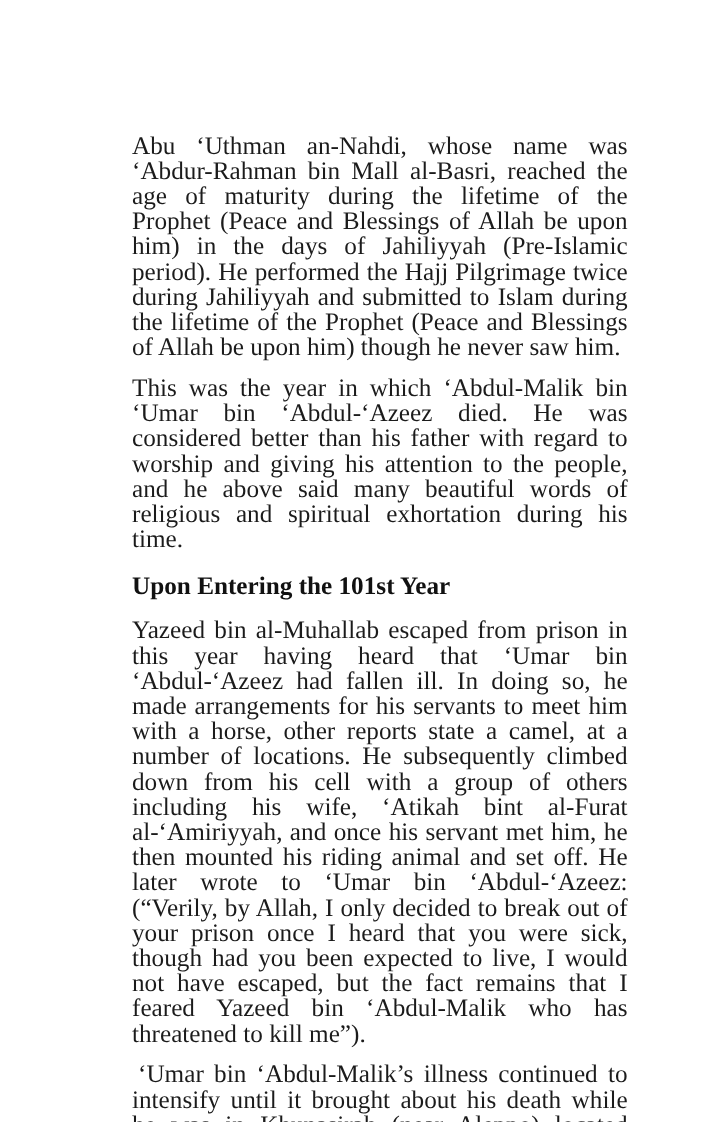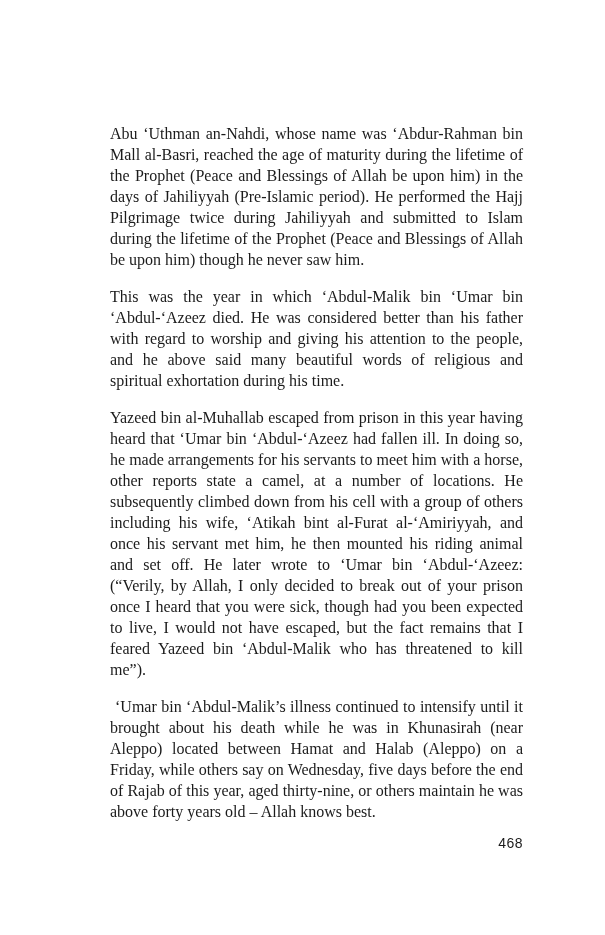--- a/index.html
+++ b/index.html
@@ -21,24 +21,24 @@
   }
   .text-column {
     position: absolute;
     left: 110px;
     top: 107px;
     width: 413px;
     color: #1b1b1b;
     font-family: "Liberation Serif", "DejaVu Serif", serif;
   }
   .body-para {
-    font-size: 16px;
+    font-size: 21px;
     line-height: 21px;
     text-align: justify;
-    margin: 16px 0 13px 0;
+    margin: 4px 0 13px 0;
   }
   .body-para.indented {
     text-indent: 5px;
   }
   .section-heading {
     font-family: "Liberation Serif", "DejaVu Serif", serif;
     font-size: 21px;
     line-height: 26px;
     font-weight: bold;
     margin: 15px 0 14px 0;
@@ -55,17 +55,18 @@
     color: #1b1b1b;
   }
 </style>
 </head>
 <body>
 
 <div class="page">
   <div class="text-column">
     <p class="body-para">Abu ‘Uthman an-Nahdi, whose name was ‘Abdur-Rahman bin Mall al-Basri, reached the age of maturity during the lifetime of the Prophet (Peace and Blessings of Allah be upon him) in the days of Jahiliyyah (Pre-Islamic period). He performed the Hajj Pilgrimage twice during Jahiliyyah and submitted to Islam during the lifetime of the Prophet (Peace and Blessings of Allah be upon him) though he never saw him.</p>
     <p class="body-para">This was the year in which ‘Abdul-Malik bin ‘Umar bin ‘Abdul-‘Azeez died. He was considered better than his father with regard to worship and giving his attention to the people, and he above said many beautiful words of religious and spiritual exhortation during his time.</p>
+    <h1 class="section-heading">Upon Entering the 101st Year</h1>
     <p class="body-para">Yazeed bin al-Muhallab escaped from prison in this year having heard that ‘Umar bin ‘Abdul-‘Azeez had fallen ill. In doing so, he made arrangements for his servants to meet him with a horse, other reports state a camel, at a number of locations. He subsequently climbed down from his cell with a group of others including his wife, ‘Atikah bint al-Furat al-‘Amiriyyah, and once his servant met him, he then mounted his riding animal and set off. He later wrote to ‘Umar bin ‘Abdul-‘Azeez: (“Verily, by Allah, I only decided to break out of your prison once I heard that you were sick, though had you been expected to live, I would not have escaped, but the fact remains that I feared Yazeed bin ‘Abdul-Malik who has threatened to kill me”).</p>
     <p class="body-para indented">‘Umar bin ‘Abdul-Malik’s illness continued to intensify until it brought about his death while he was in Khunasirah (near Aleppo) located between Hamat and Halab (Aleppo) on a Friday, while others say on Wednesday, five days before the end of Rajab of this year, aged thirty-nine, or others maintain he was above forty years old – Allah knows best.</p>
     <div class="page-number">468</div>
   </div>
 </div>
 
 </body></html>

